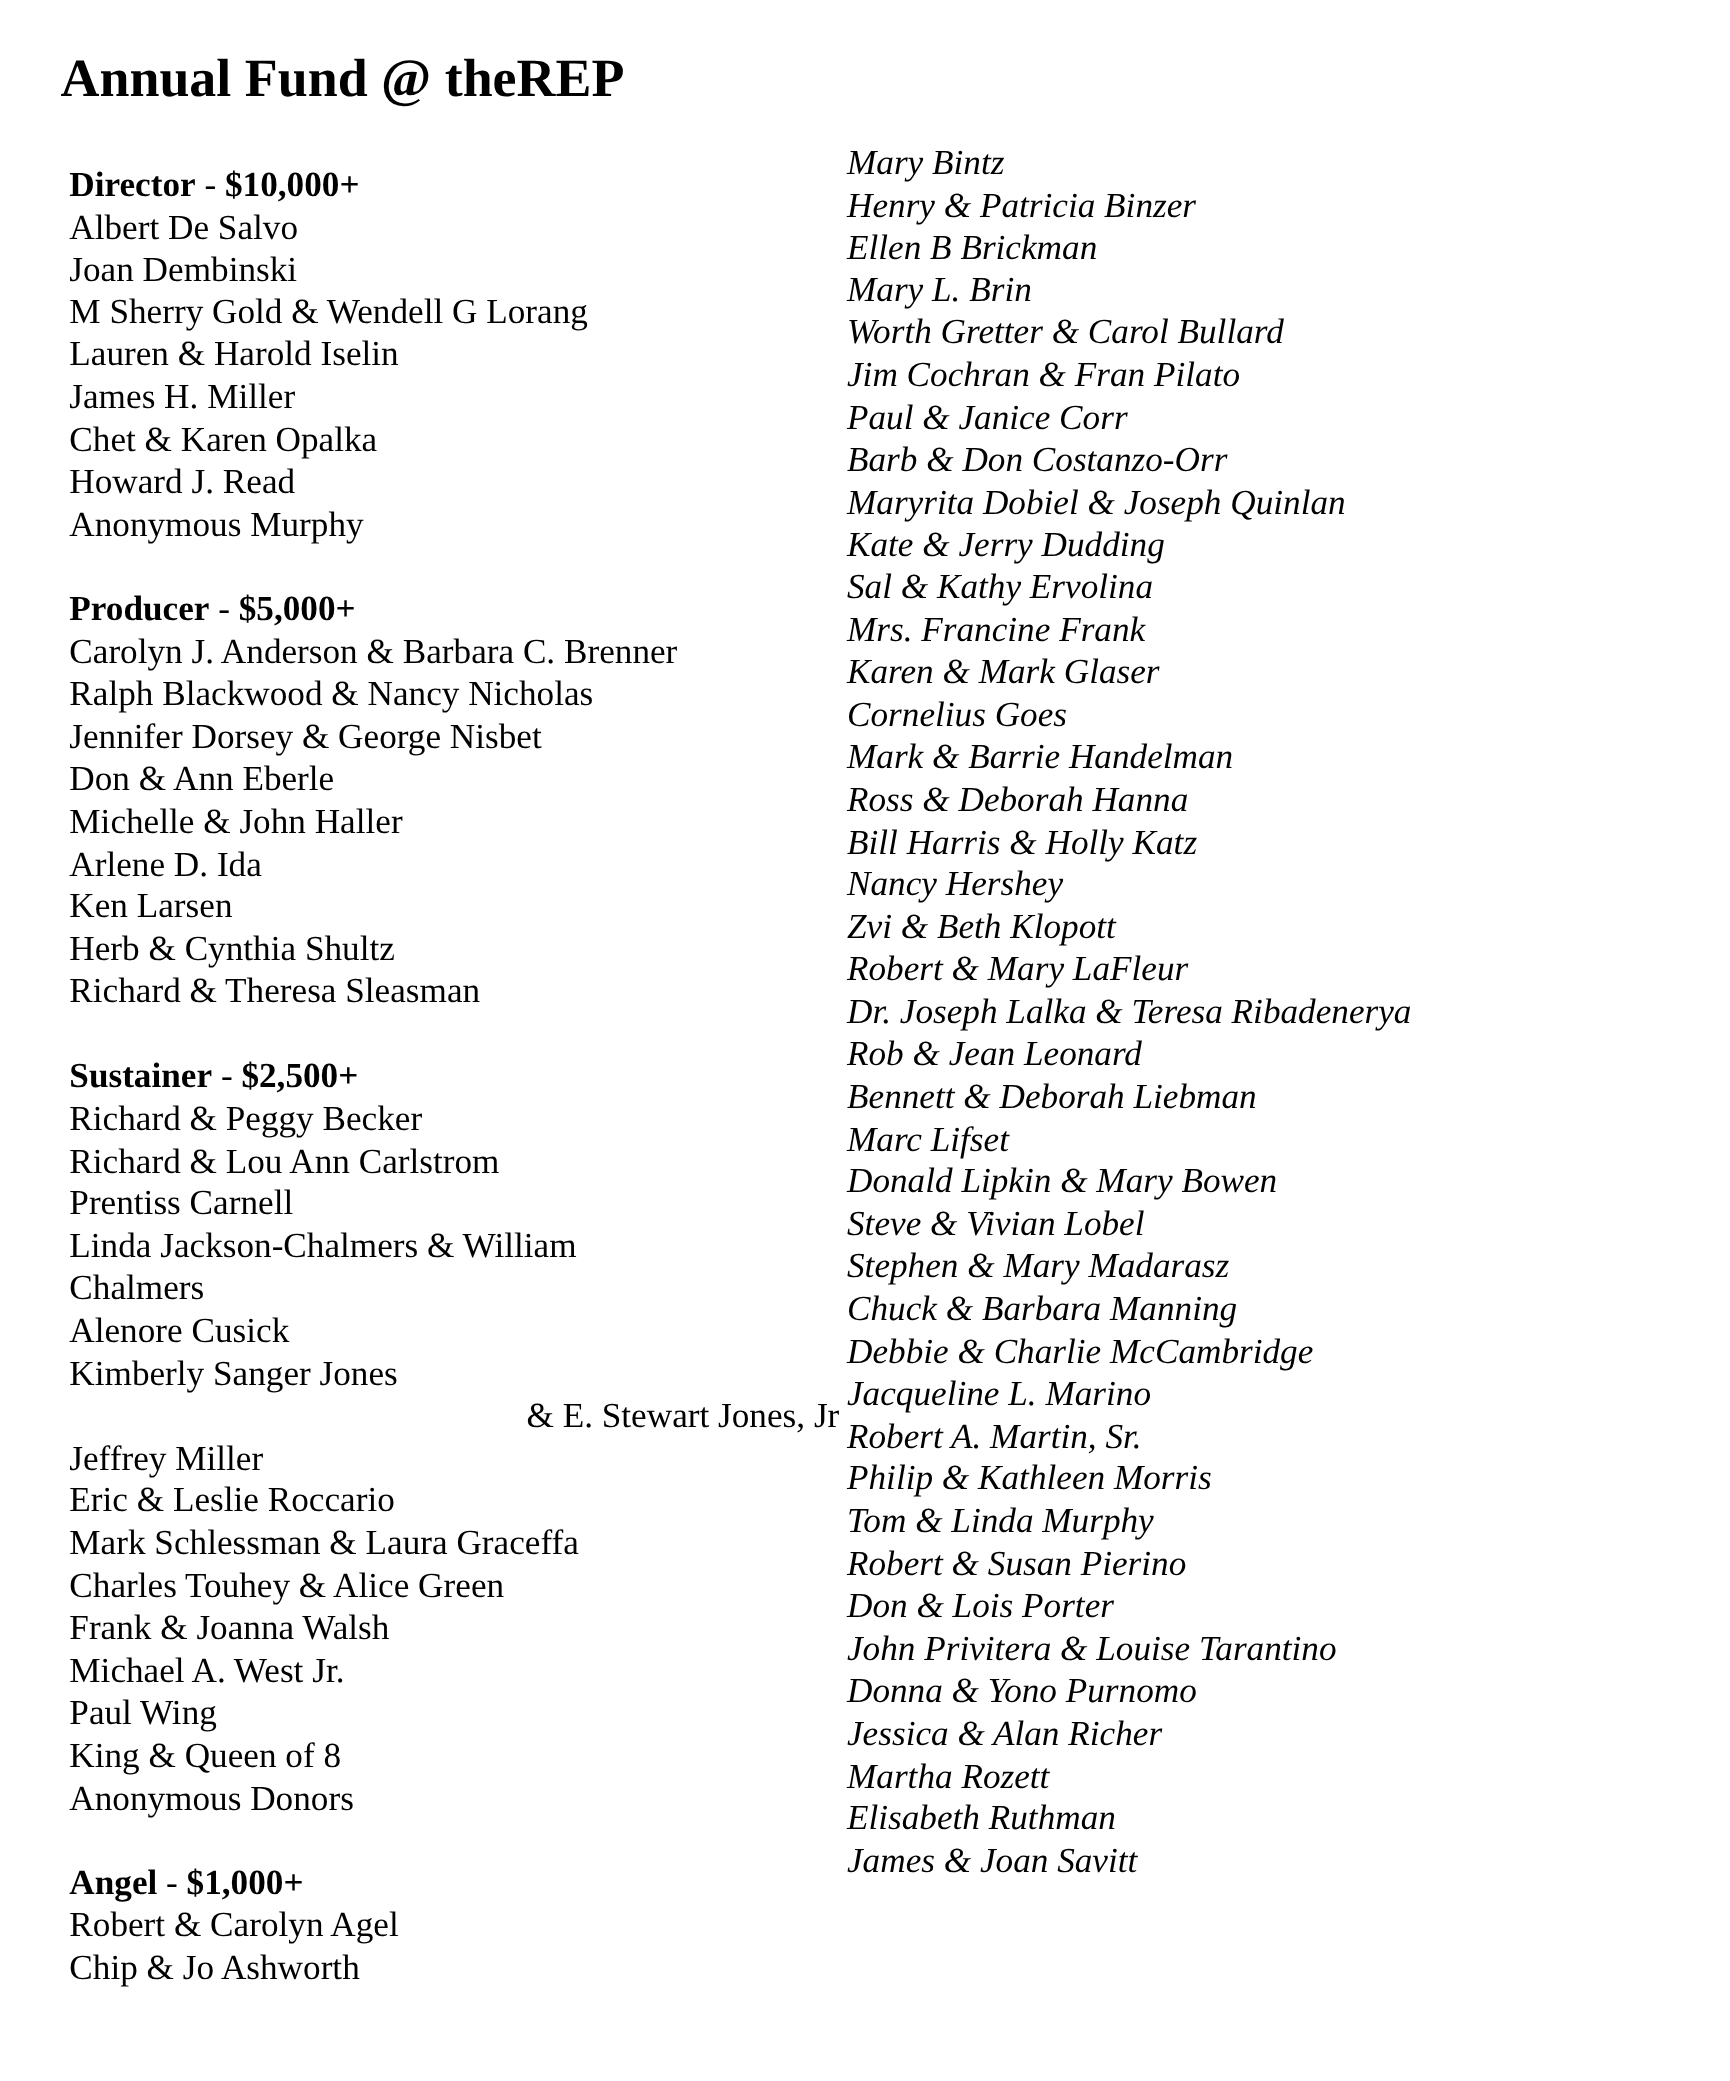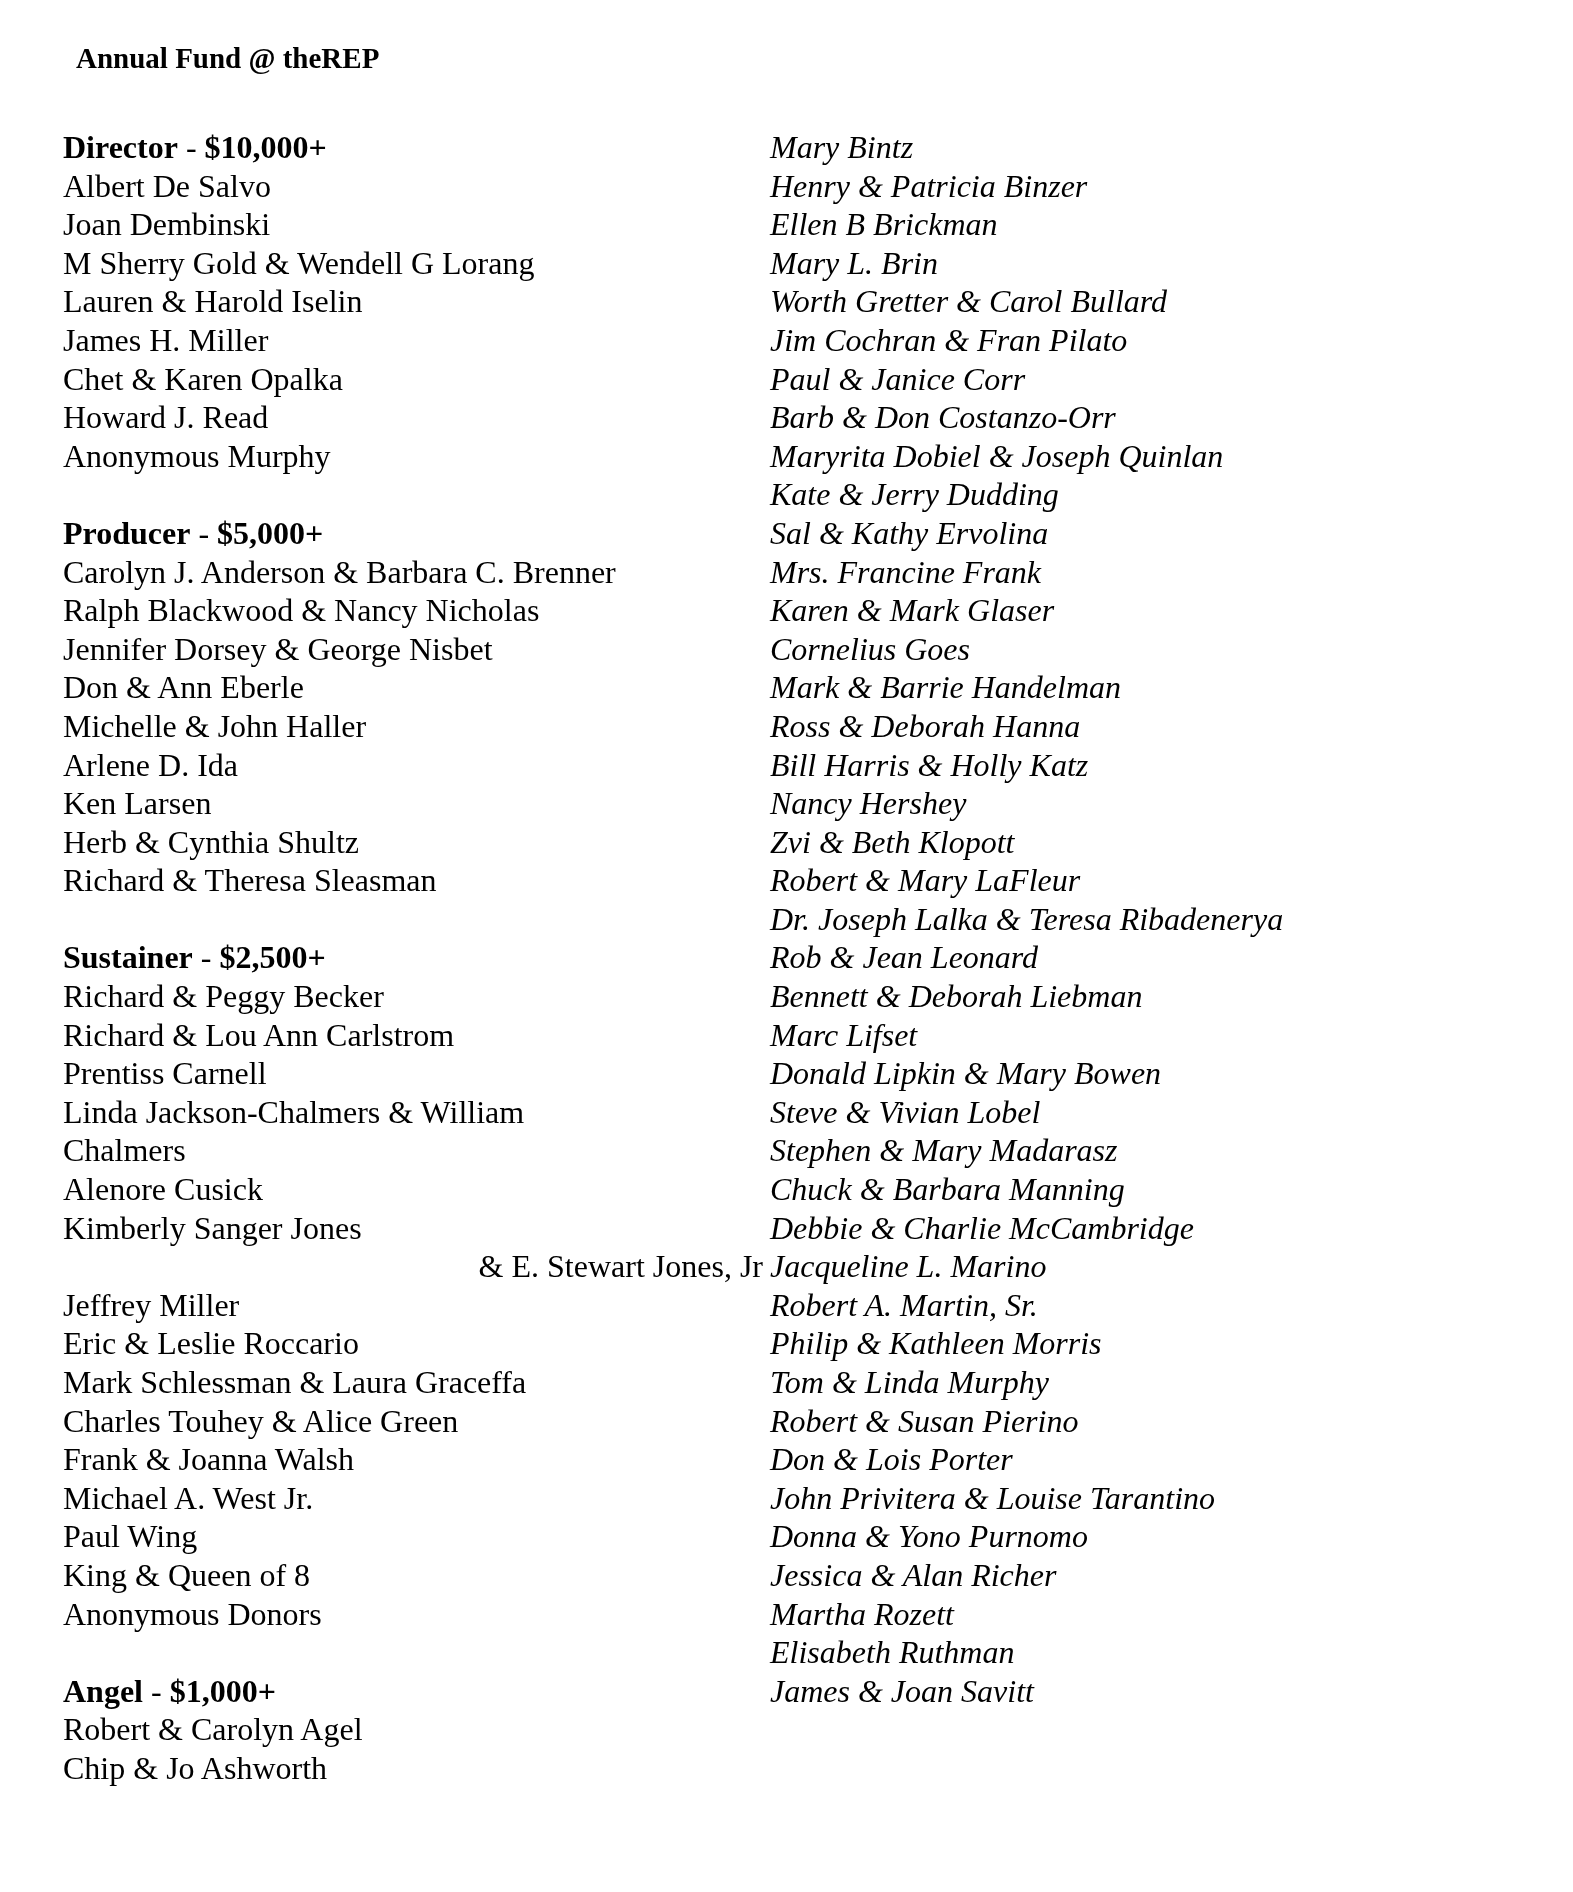--- a/index.html
+++ b/index.html
@@ -10,31 +10,31 @@
     width: 1573px;
     height: 1892px;
     position: relative;
     background: #ffffff;
     color: #000000;
     font-family: "Liberation Serif", "DejaVu Serif", serif;
     overflow: hidden;
   }
   .doc-title {
     position: absolute;
-    left: 76px;
+    left: 55px;
     top: 42px;
-    font-size: 29px;
+    font-size: 49px;
     font-weight: bold;
     white-space: nowrap;
   }
   .col {
     position: absolute;
     top: 128px;
   }
-  .col-left  { left: 63px;  width: 700px; }
+  .col-left  { left: 63px;  width: 700px; margin-top: 20px; }
   .col-right { left: 770px; width: 790px; font-style: italic; }
   .row {
     height: 38.6px;
     line-height: 38.6px;
     font-size: 32px;
     white-space: nowrap;
   }
   .row.indent { padding-left: 90px; text-align: right; }
   .row .tier   { font-weight: bold; }
   .row .amount { font-weight: bold; }

